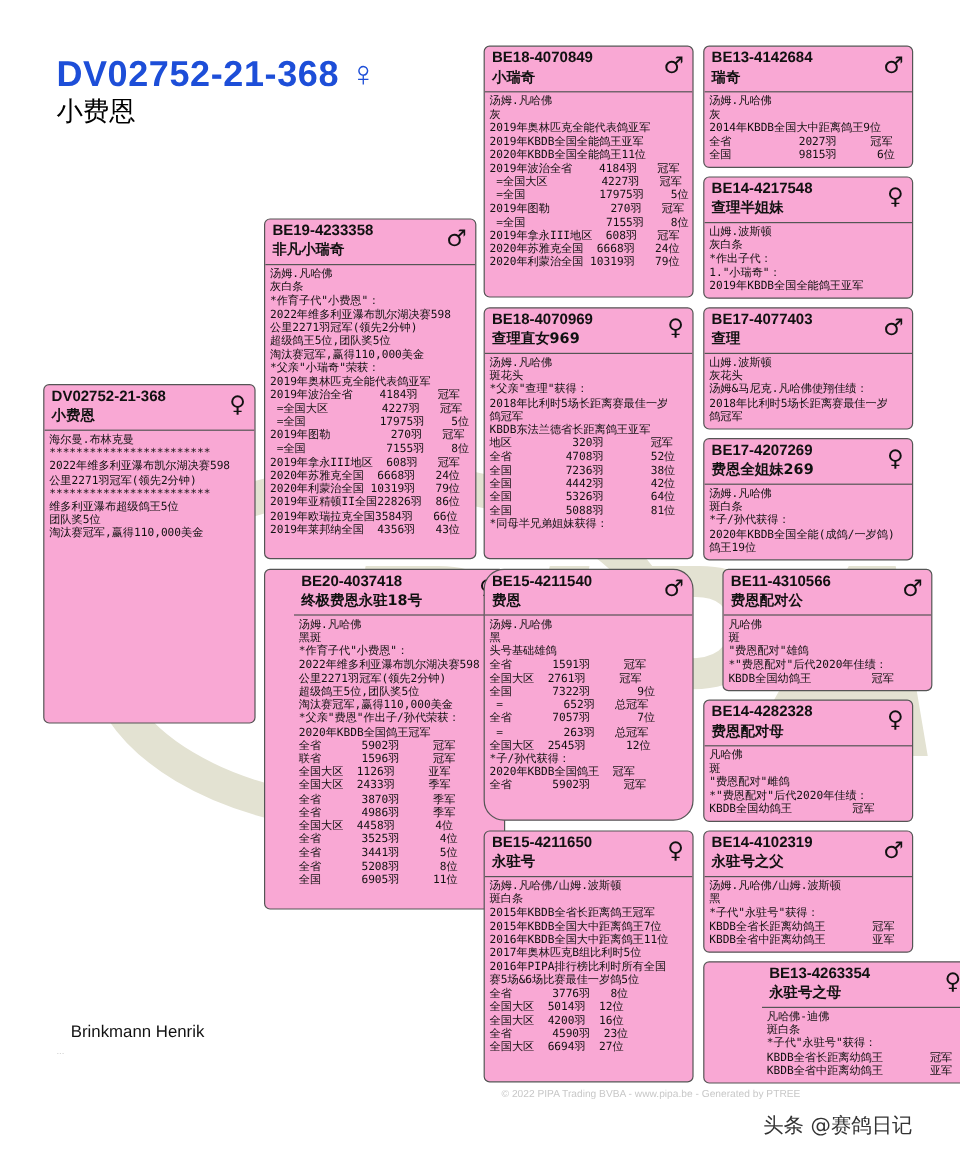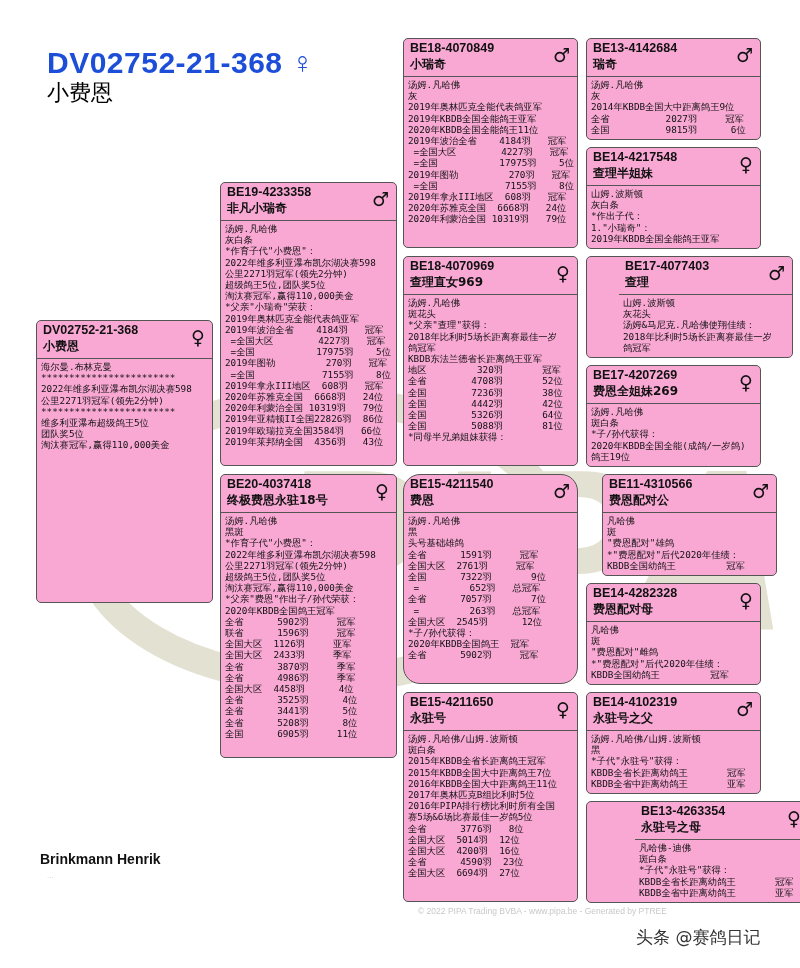--- a/index.html
+++ b/index.html
@@ -8,21 +8,21 @@
   .watermark { position:absolute; left:70px; top:390px; width:720px; height:300px; pointer-events:none; }
   .main-title { position:absolute; left:47px; top:46px; font-family:"Liberation Sans", sans-serif;
                 font-weight:bold; font-size:30px; letter-spacing:0.5px; color:#1d4ed8; }
   .main-sub { position:absolute; left:47px; top:78px; font-size:22px; color:#000; }
   .card { position:absolute; background:#f9a8d4; border:1.5px solid #555; border-radius:5px; overflow:hidden; }
   .card-head { position:relative; border-bottom:1.5px solid #555; padding:2px 6px 2px 6px; height:33px; }
   .card-ring { font-family:"Liberation Sans", sans-serif; font-weight:bold; font-size:12.5px; line-height:15px; }
   .card-name { font-weight:bold; font-size:12px; line-height:16px; }
   .sex { position:absolute; right:7px; top:6px; font-size:19px; font-weight:bold; line-height:20px; }
   .card-body { padding:2px 4px; font-family:"DejaVu Sans Mono", monospace; font-size:9.3px; line-height:11.2px; white-space:pre; color:#111; }
-  .footer-name { position:absolute; left:40px; top:851px; font-family:"Liberation Sans", sans-serif; font-weight:bold; font-size:14px; }
+  .footer-name { position:absolute; left:59px; top:851px; font-family:"Liberation Sans", sans-serif; font-weight:normal; font-size:14px; }
   .footer-sub { position:absolute; left:47px; top:872px; font-size:7px; color:#ccc; }
   .copyright { position:absolute; left:418px; top:906px; font-size:8.5px; color:#c8c8c8; font-family:"Liberation Sans", sans-serif; }
   .source { position:absolute; left:636px; top:926px; font-size:17px; color:#333; }
 </style>
 </head>
 <body>
 
 <svg class="watermark" viewBox="0 0 720 300">
   <ellipse cx="250" cy="150" rx="235" ry="140" fill="none" stroke="#e3e2d2" stroke-width="28"></ellipse>
   <text x="200" y="240" font-family="Liberation Sans, sans-serif" font-weight="bold" font-style="italic" font-size="230" fill="#e3e2d2">PIPA</text>
@@ -43,21 +43,21 @@
     <div class="card-body"><div>海尔曼.布林克曼</div><div>************************</div><div>2022年维多利亚瀑布凯尔湖决赛598</div><div>公里2271羽冠军(领先2分钟)</div><div>************************</div><div>维多利亚瀑布超级鸽王5位</div><div>团队奖5位</div><div>淘汰赛冠军,赢得110,000美金</div></div>
   </div>
 <div class="card" style="left:220px;top:182px;width:175px;height:282px;">
     <div class="card-head">
       <div class="card-ring">BE19-4233358</div>
       <div class="card-name">非凡小瑞奇</div>
       <div class="sex">♂</div>
     </div>
     <div class="card-body"><div>汤姆.凡哈佛</div><div>灰白条</div><div>*作育子代"小费恩"：</div><div>2022年维多利亚瀑布凯尔湖决赛598</div><div>公里2271羽冠军(领先2分钟)</div><div>超级鸽王5位,团队奖5位</div><div>淘汰赛冠军,赢得110,000美金</div><div>*父亲"小瑞奇"荣获：</div><div>2019年奥林匹克全能代表鸽亚军</div><div>2019年波治全省    4184羽   冠军</div><div> =全国大区        4227羽   冠军</div><div> =全国           17975羽    5位</div><div>2019年图勒         270羽   冠军</div><div> =全国            7155羽    8位</div><div>2019年拿永III地区  608羽   冠军</div><div>2020年苏雅克全国  6668羽   24位</div><div>2020年利蒙治全国 10319羽   79位</div><div>2019年亚精顿II全国22826羽  86位</div><div>2019年欧瑞拉克全国3584羽   66位</div><div>2019年莱邦纳全国  4356羽   43位</div></div>
   </div>
-<div class="card" style="left:220px;top:474px;width:175px;height:282px;">
+<div class="card" style="left:220px;top:474px;width:175px;height:282px;padding-left:24px;">
     <div class="card-head">
       <div class="card-ring">BE20-4037418</div>
       <div class="card-name">终极费恩永驻18号</div>
       <div class="sex">♀</div>
     </div>
     <div class="card-body"><div>汤姆.凡哈佛</div><div>黑斑</div><div>*作育子代"小费恩"：</div><div>2022年维多利亚瀑布凯尔湖决赛598</div><div>公里2271羽冠军(领先2分钟)</div><div>超级鸽王5位,团队奖5位</div><div>淘汰赛冠军,赢得110,000美金</div><div>*父亲"费恩"作出子/孙代荣获：</div><div>2020年KBDB全国鸽王冠军</div><div>全省      5902羽     冠军</div><div>联省      1596羽     冠军</div><div>全国大区  1126羽     亚军</div><div>全国大区  2433羽     季军</div><div>全省      3870羽     季军</div><div>全省      4986羽     季军</div><div>全国大区  4458羽      4位</div><div>全省      3525羽      4位</div><div>全省      3441羽      5位</div><div>全省      5208羽      8位</div><div>全国      6905羽     11位</div></div>
   </div>
 <div class="card" style="left:403px;top:38px;width:173px;height:208px;">
     <div class="card-head">
       <div class="card-ring">BE18-4070849</div>
@@ -99,21 +99,21 @@
     <div class="card-body"><div>汤姆.凡哈佛</div><div>灰</div><div>2014年KBDB全国大中距离鸽王9位</div><div>全省          2027羽     冠军</div><div>全国          9815羽      6位</div></div>
   </div>
 <div class="card" style="left:586px;top:147px;width:173px;height:100px;">
     <div class="card-head">
       <div class="card-ring">BE14-4217548</div>
       <div class="card-name">查理半姐妹</div>
       <div class="sex">♀</div>
     </div>
     <div class="card-body"><div>山姆.波斯顿</div><div>灰白条</div><div>*作出子代：</div><div>1."小瑞奇"：</div><div>2019年KBDB全国全能鸽王亚军</div></div>
   </div>
-<div class="card" style="left:586px;top:256px;width:173px;height:100px;padding-left:32px;">
+<div class="card" style="left:586px;top:256px;width:173px;height:100px;">
     <div class="card-head">
       <div class="card-ring">BE17-4077403</div>
       <div class="card-name">查理</div>
       <div class="sex">♂</div>
     </div>
     <div class="card-body"><div>山姆.波斯顿</div><div>灰花头</div><div>汤姆&amp;马尼克.凡哈佛使翔佳绩：</div><div>2018年比利时5场长距离赛最佳一岁</div><div>鸽冠军</div></div>
   </div>
 <div class="card" style="left:586px;top:365px;width:173px;height:100px;">
     <div class="card-head">
       <div class="card-ring">BE17-4207269</div>

